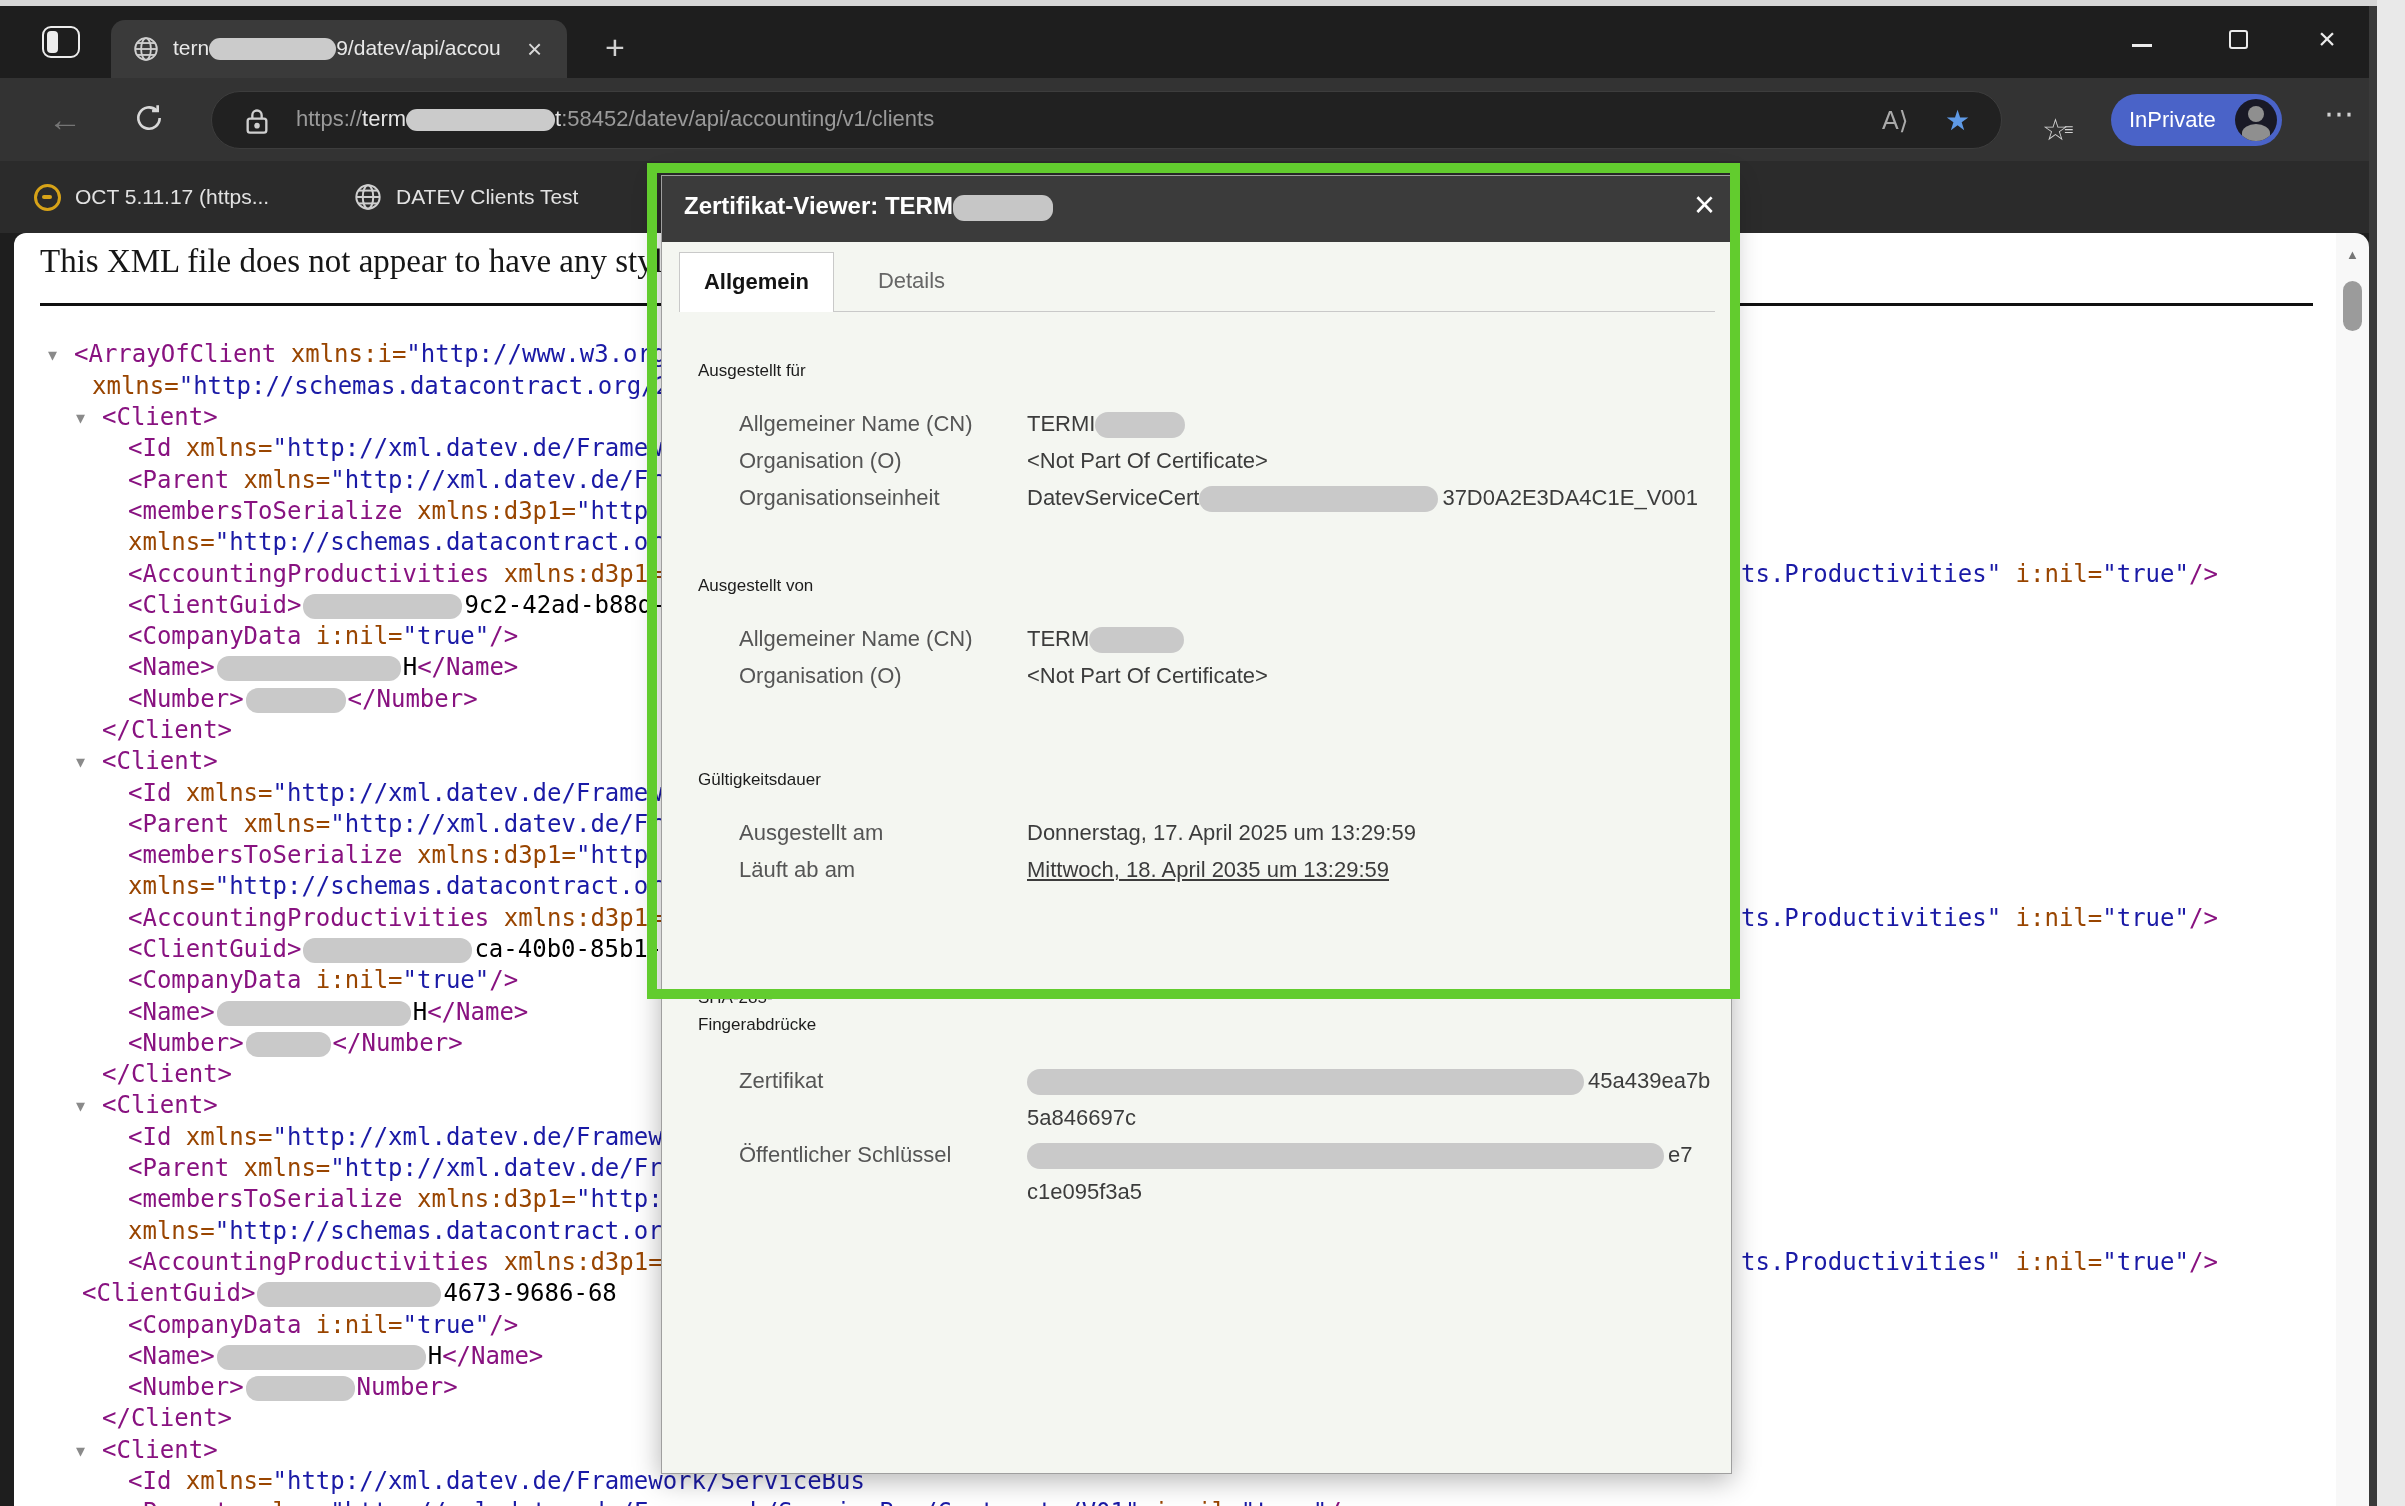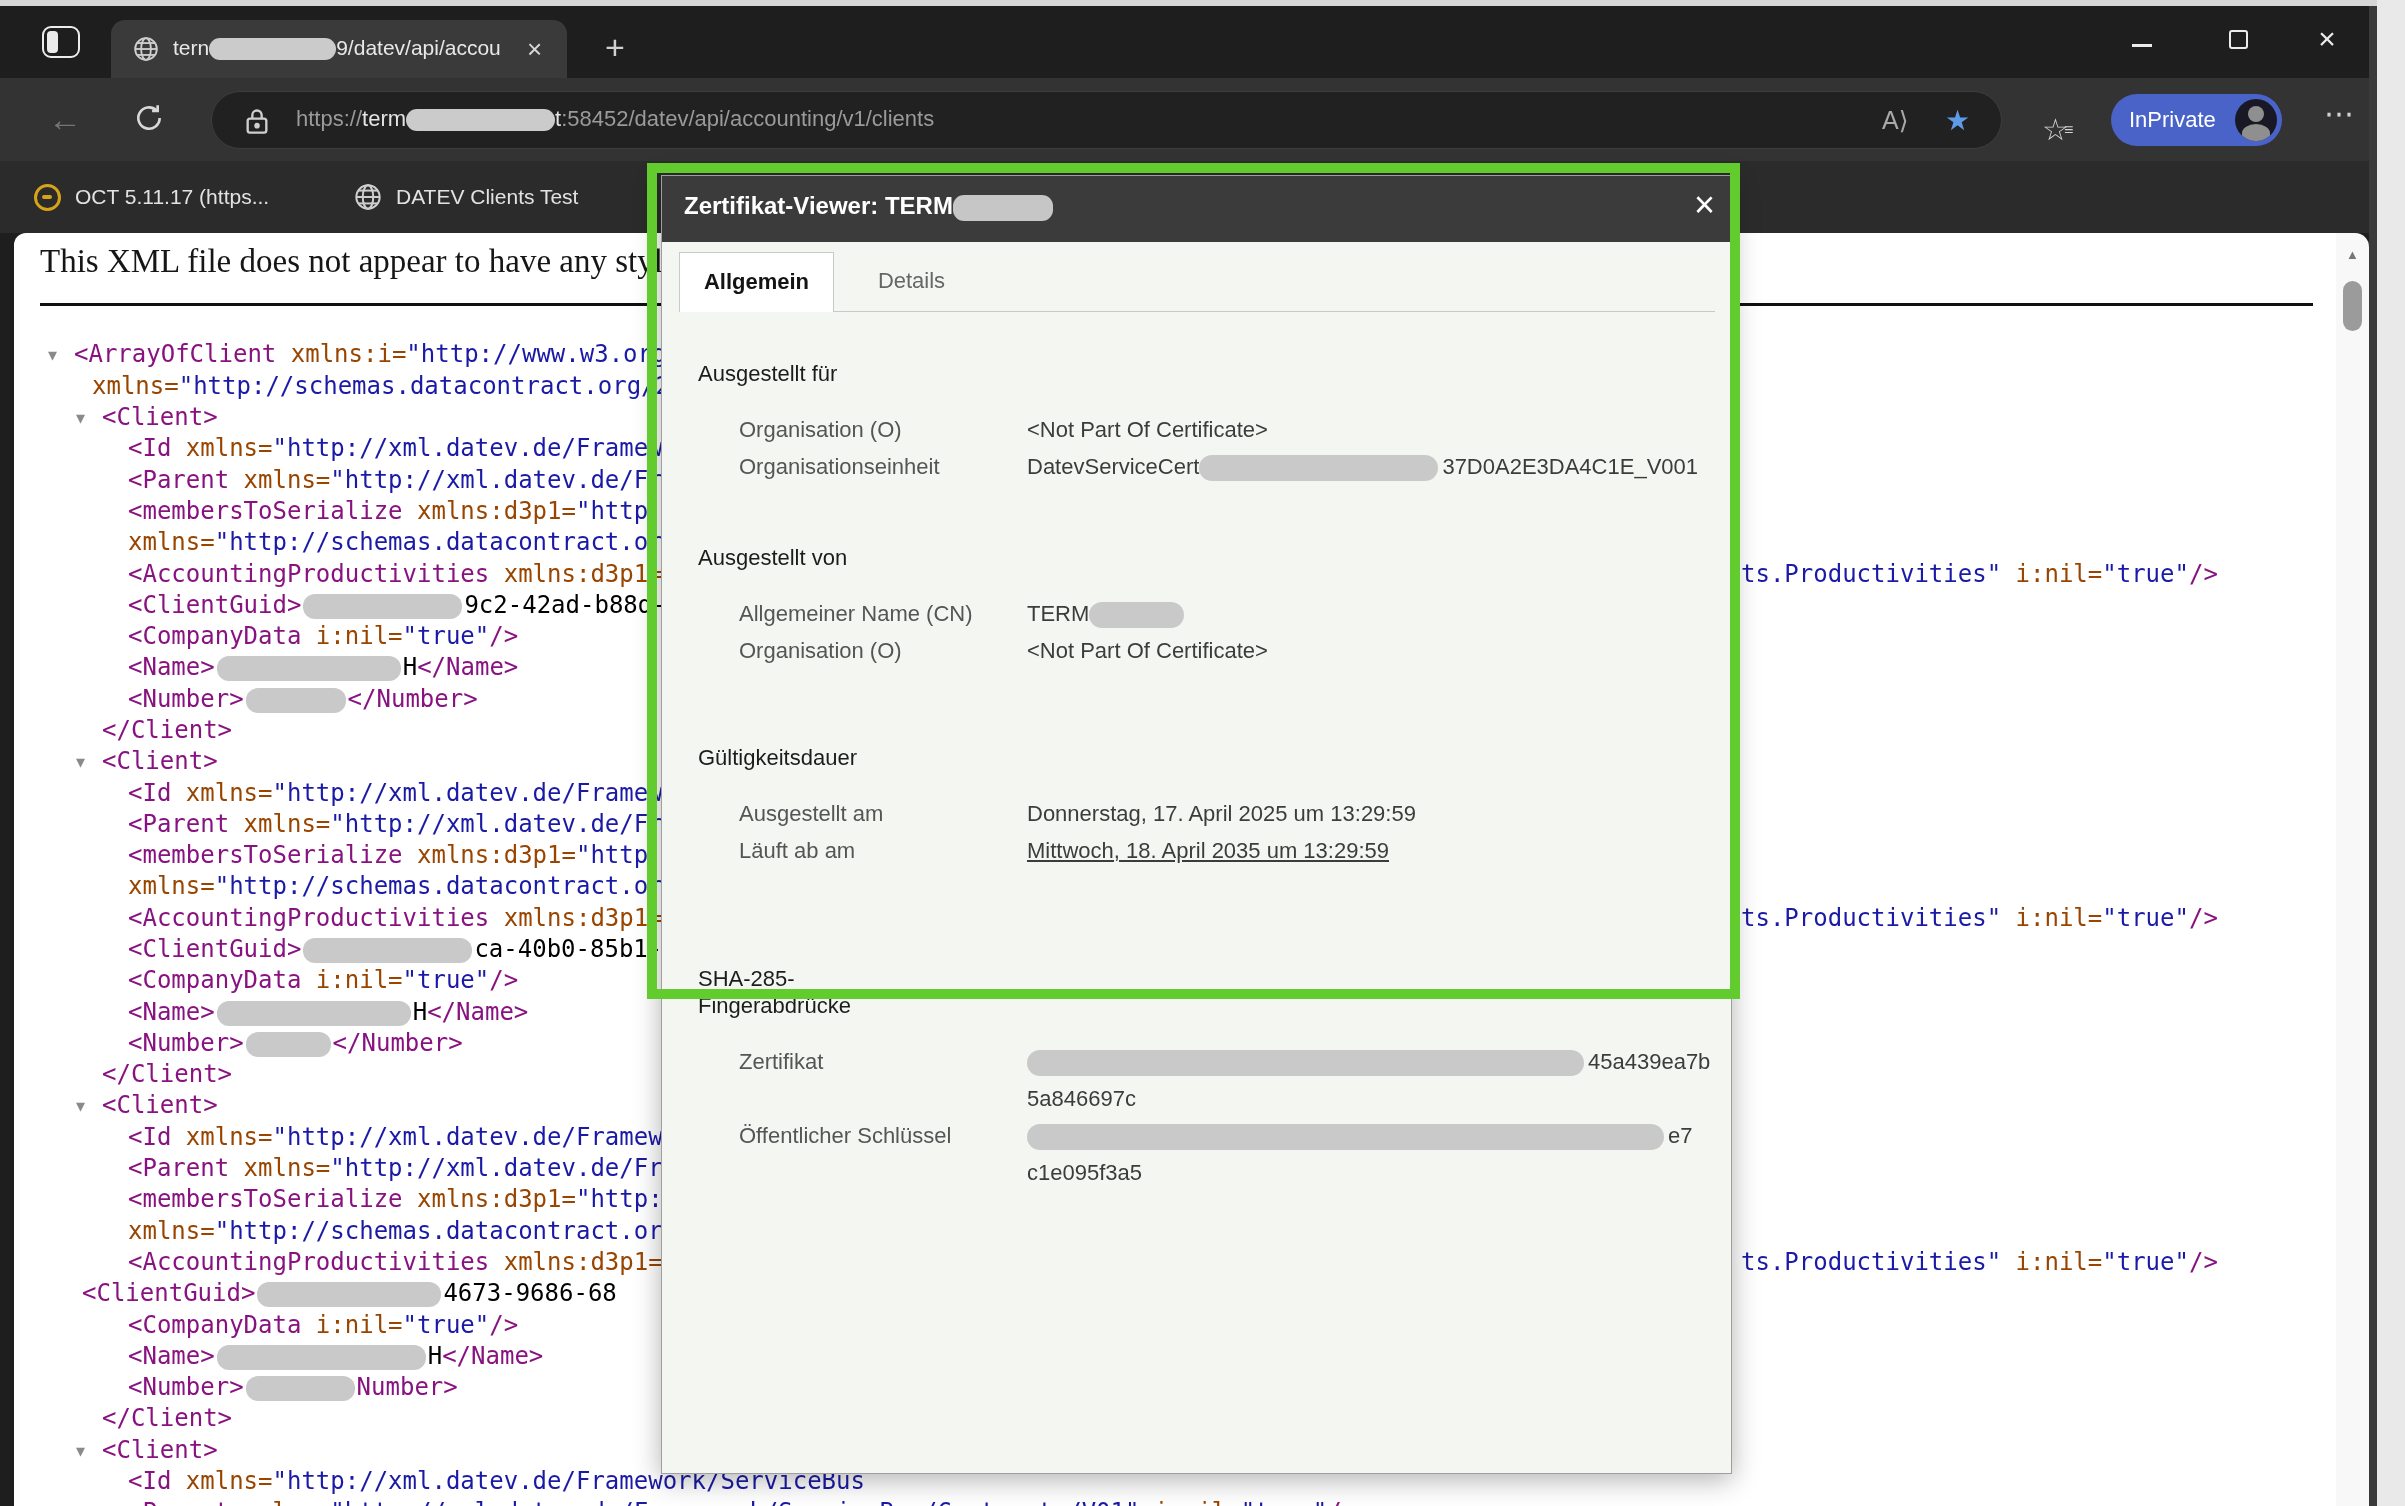--- a/index.html
+++ b/index.html
@@ -79,21 +79,21 @@
   #cert-close { position:absolute; right:16px; top:8px; font-size:36px; font-weight:200; color:#fff; }
   #cert-tabs { left:0; top:76px; width:100%; height:60px; }
   #cert-tabline { position:absolute; left:17px; right:16px; bottom:0; border-bottom:1.5px solid #c9c9c9; }
   #tab-allgemein { position:absolute; left:17px; top:0; width:155px; height:60px; background:#fff;
                    border:1.5px solid #c9c9c9; border-bottom:none; font-weight:bold; color:#141414;
                    font-size:22px; text-align:center; line-height:58px; z-index:2; }
   #tab-details { position:absolute; left:195px; top:0; width:109px; height:60px; color:#666; font-size:22px;
                  text-align:center; line-height:58px; }
   #cert-body { left:0; top:135px; width:100%; }
   .cert-section { margin:50px 0 0 36px; position:relative; }
-  .cert-section .sec-title { font-size:22px; color:#1c1c1c; margin-bottom:24px; }
+  .cert-section .sec-title { font-size:17px; color:#1c1c1c; margin-bottom:24px; }
   .cert-section.s2 { margin-top:60px; } .cert-section.s3 { margin-top:76px; } .cert-section.s4 { margin-top:96px; }
   .cert-section.s4 .sec-title { width:189px; line-height:27px; }
   .cert-row { margin-left:41px; line-height:37px; font-size:22px; color:#3c3c3c; }
   .cert-row .lbl { display:inline-block; width:288px; color:#555; vertical-align:top; }
   .cert-row .val { display:inline-block; vertical-align:top; width:687px; }
   .dlg-blob { display:inline-block; background:#c9c9c9; border-radius:13px; height:26px; vertical-align:middle; margin-right:4px; }
 
   #green-box { left:647px; top:163px; width:1093px; height:836px; border:10px solid #62cc2e; z-index:60; pointer-events:none; }
 
   .globe-svg { display:block; }
@@ -242,20 +242,21 @@
     <span id="cert-close">×</span>
   </div>
   <div class="abs" id="cert-tabs">
     <span id="cert-tabline"></span>
     <span id="tab-allgemein">Allgemein</span>
     <span id="tab-details">Details</span>
   </div>
   <div class="abs" id="cert-body">
       <div class="cert-section s1">
         <div class="sec-title">Ausgestellt für</div>
+        <div class="cert-row"><span class="lbl">Allgemeiner Name (CN)</span><span class="val"><span class="seg-x" style="color: rgb(60, 60, 60);">TERMI</span><span class="dlg-blob" style="width: 90px;"></span></span></div>
         <div class="cert-row"><span class="lbl">Organisation (O)</span><span class="val"><span class="seg-x" style="color: rgb(60, 60, 60);">&lt;Not Part Of Certificate&gt;</span></span></div>
         <div class="cert-row"><span class="lbl">Organisationseinheit</span><span class="val"><span class="seg-x" style="color: rgb(60, 60, 60);">DatevServiceCert</span><span class="dlg-blob" style="width: 239px;"></span><span class="seg-x" style="color: rgb(60, 60, 60);">37D0A2E3DA4C1E_V001</span></span></div>
       </div>
       <div class="cert-section s2">
         <div class="sec-title">Ausgestellt von</div>
         <div class="cert-row"><span class="lbl">Allgemeiner Name (CN)</span><span class="val"><span class="seg-x" style="color: rgb(60, 60, 60);">TERM</span><span class="dlg-blob" style="width: 95px;"></span></span></div>
         <div class="cert-row"><span class="lbl">Organisation (O)</span><span class="val"><span class="seg-x" style="color: rgb(60, 60, 60);">&lt;Not Part Of Certificate&gt;</span></span></div>
       </div>
       <div class="cert-section s3">
         <div class="sec-title">Gültigkeitsdauer</div>

